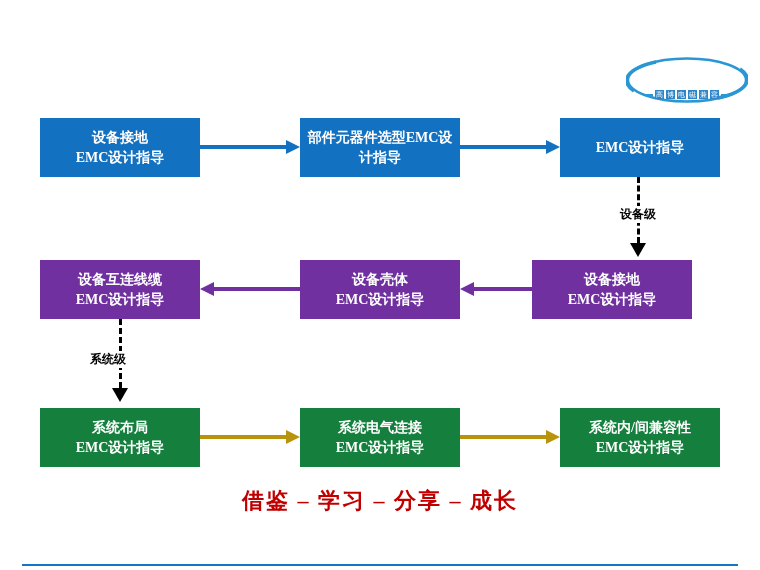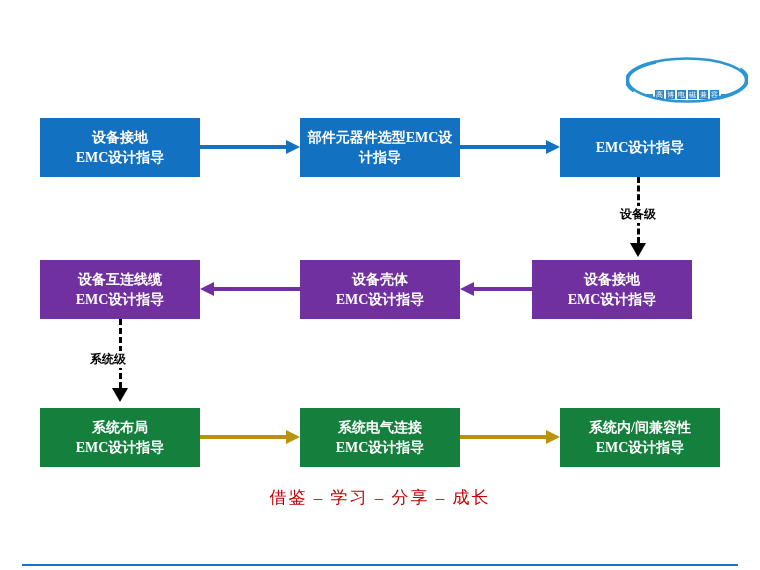--- a/index.html
+++ b/index.html
@@ -61,21 +61,21 @@
   .logo-dash { width:10px; height:2px; background:#2a97d4; }
   .logo-sq {
     width:9px; height:9px; background:#2e86c8; color:#ffffff;
     font-size:7px; line-height:9px; text-align:center; overflow:hidden;
     font-family:"Liberation Sans", sans-serif;
   }
 
   
   .slogan {
     position:absolute; left:0; top:486px; width:100%;
-    text-align:center; font-weight:normal; font-size:17px; letter-spacing:2px;
+    text-align:center; font-weight:bold; font-size:22px; letter-spacing:2px;
     color:#c00000; white-space:nowrap;
   }
   .bottom-line { position:absolute; left:22px; right:22px; bottom:4px; height:2px; background:#1576c8; }
 </style>
 </head>
 <body>
 
 <div class="slide">
 
   <div class="logo">

